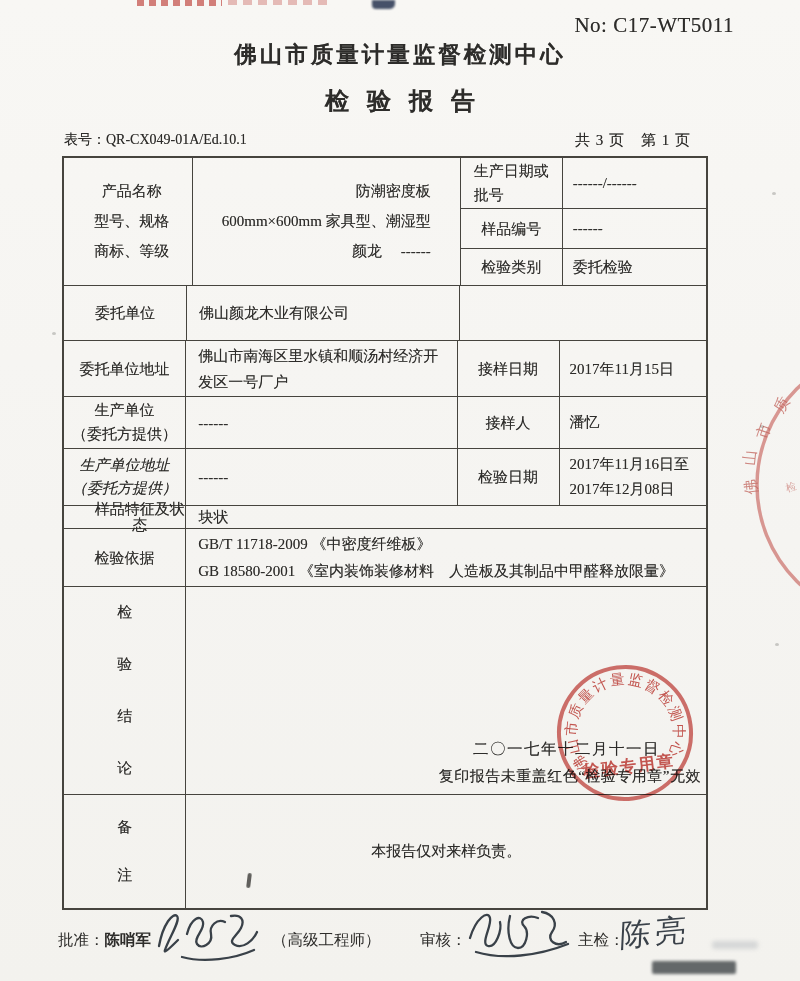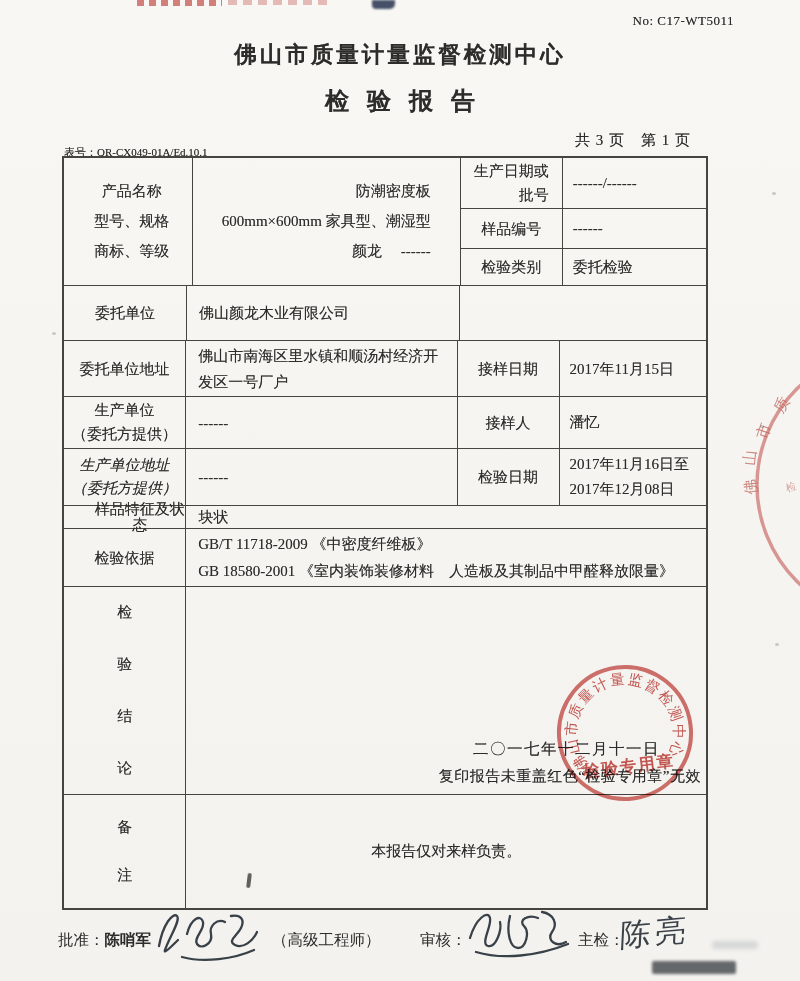--- a/index.html
+++ b/index.html
@@ -4,44 +4,44 @@
 <style>
   html,body{margin:0;padding:0;background:#e8e8e6;}
   .page{
     position:relative;width:800px;height:981px;margin:0 auto;
     background:linear-gradient(180deg,#f8f7f4 0%,#f5f4f1 55%,#f3f2ee 100%);
     font-family:"Liberation Serif","DejaVu Serif",serif;
     color:#2d2c2a;overflow:hidden;
   }
   .t{position:absolute;text-shadow:0 0 .6px rgba(45,44,40,.55);}
   
-  .doc-no{top:13px;right:66px;font-size:13px;letter-spacing:.5px;}
+  .doc-no{top:13px;right:66px;font-size:21px;letter-spacing:.5px;}
   .org-name{top:39px;left:0;width:100%;text-align:center;font-size:22.5px;letter-spacing:3px;font-weight:600;}
   .report-title{top:85px;left:9px;width:100%;text-align:center;font-size:24px;font-weight:700;letter-spacing:18px;}
-  .form-no{top:145px;left:64px;font-size:11px;}
+  .form-no{top:131px;left:64px;font-size:14px;}
   .page-info{top:131px;left:575px;font-size:15px;letter-spacing:1px;}
   
   .report-table{
     position:absolute;left:62px;top:156px;width:646px;height:754px;
     border:2px solid #46443e;box-sizing:border-box;display:flex;flex-direction:column;
   }
   .trow{display:flex;box-sizing:border-box;border-bottom:1.6px solid #46443e;}
   .trow:last-child{border-bottom:none;}
   .r1{height:129px}.r2{height:56px}.r3{height:56px}.r4{height:52px}.r5{height:58px}
   .r6{height:23px}.r7{height:58px}.r8{height:208px}.r9{height:114px}
   .c{box-sizing:border-box;border-right:1.6px solid #46443e;font-size:15px;line-height:1.6;
      display:flex;align-items:center;white-space:pre-line;text-shadow:0 0 .6px rgba(45,44,40,.5);}
   .lab{width:123px;justify-content:center;text-align:center;}
   .mid{width:273px;padding:2px 10px 2px 12px;}
   .mid.center{justify-content:center;text-align:right;padding:0;line-height:2.0;}
   .rgt{width:250px;border-right:none;padding:0;display:flex;align-items:stretch;}
   .rgt-col{display:flex;flex-direction:column;width:100%;}
   .subrow{display:flex;box-sizing:border-box;border-bottom:1.6px solid #46443e;}
   .subrow:last-child{border-bottom:none;}
-  .sub-label{width:102px;border-right:1.6px solid #46443e;justify-content:center;text-align:right;line-height:1.6;}
+  .sub-label{width:102px;border-right:1.6px solid #46443e;justify-content:center;text-align:left;line-height:1.6;}
   .sub-value{flex:1;border-right:none;padding-left:10px;line-height:1.65;}
   .wide{width:523px;border-right:none;}
   .vlab{justify-content:center;text-align:center;}
   .vlab.four{line-height:52px;}
   .vlab.two{line-height:48px;}
   .r8c{position:relative;display:block;padding:0;}
   .concl-p{margin:0;padding:15px 14px 0 16px;text-indent:2em;font-size:15.5px;line-height:1.95;
            text-shadow:0 0 .6px rgba(45,44,40,.5);}
   .concl-p sub{font-size:11px;}
   .concl-date{position:absolute;right:46px;bottom:32px;font-size:15.5px;letter-spacing:1.5px;}

